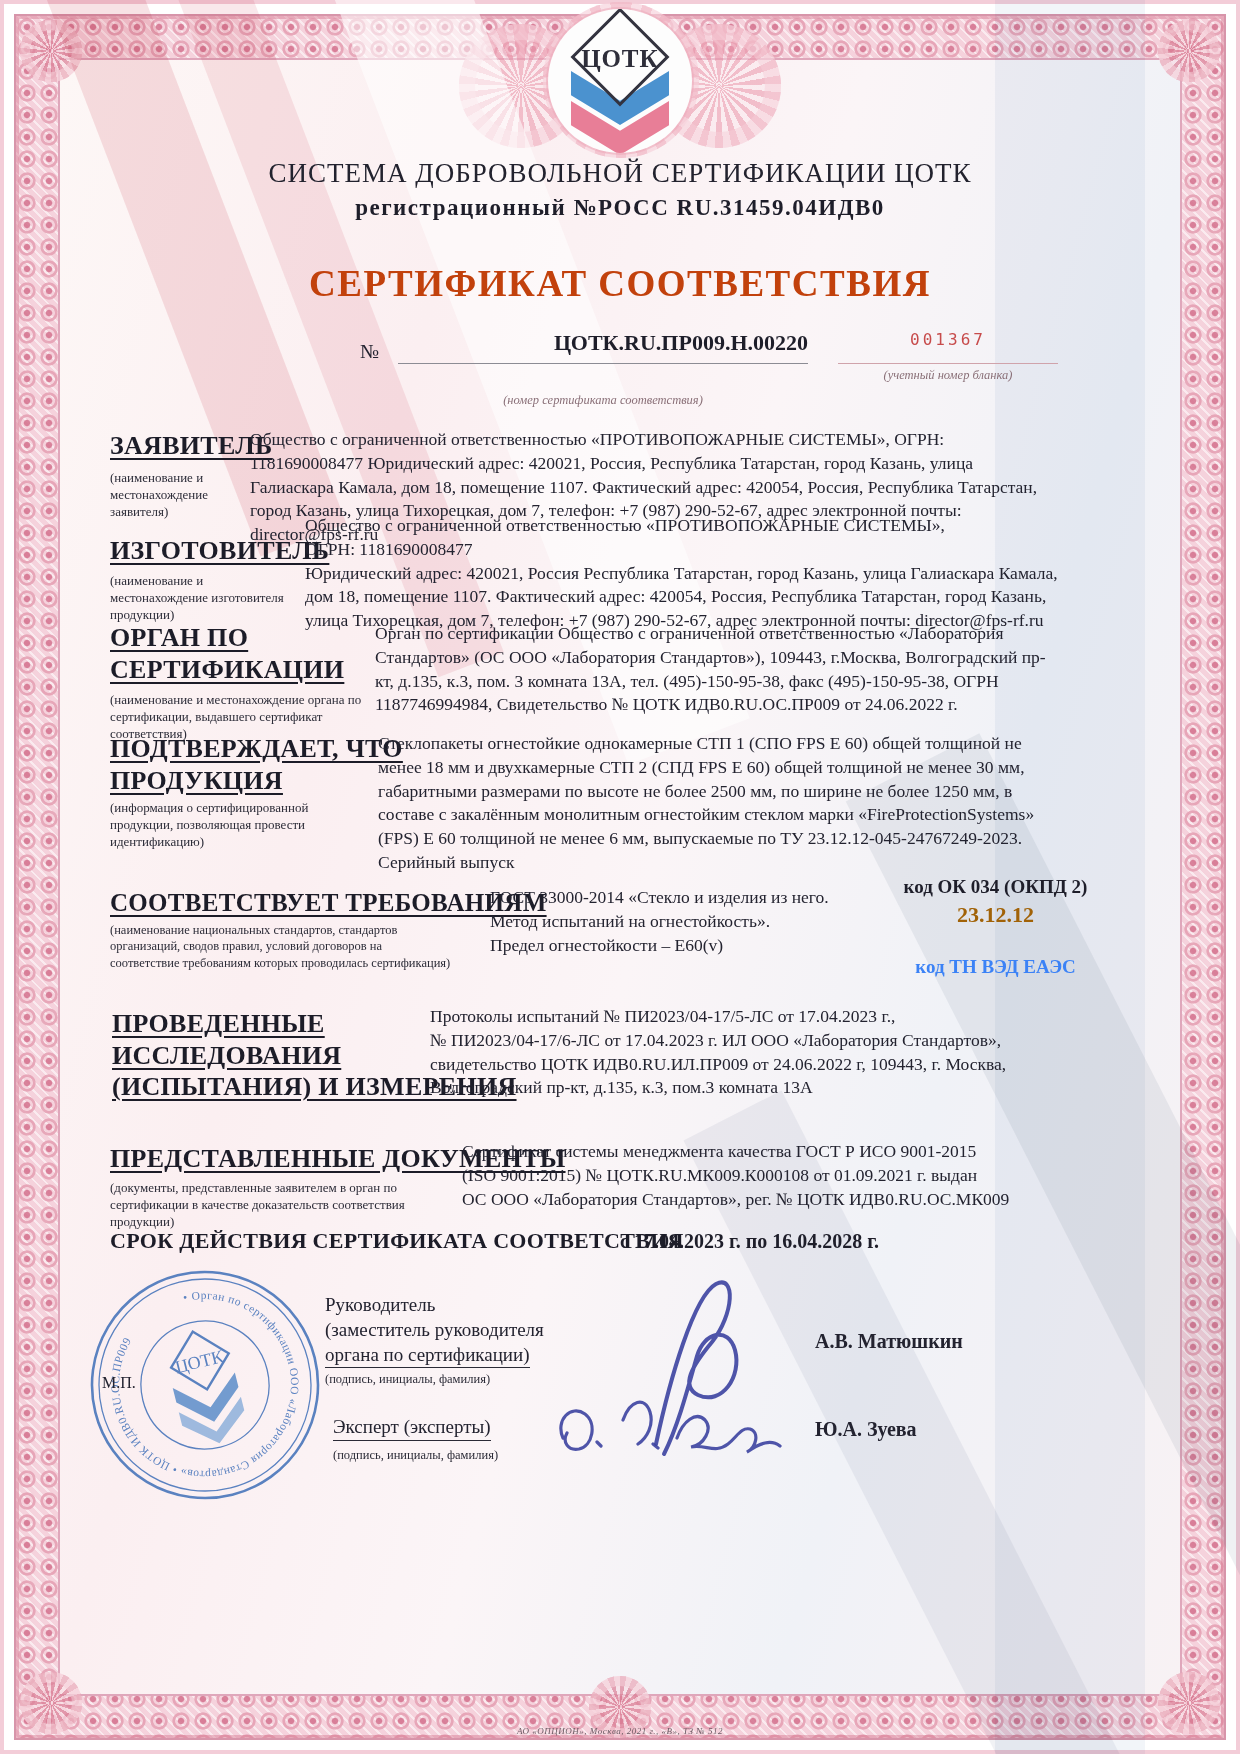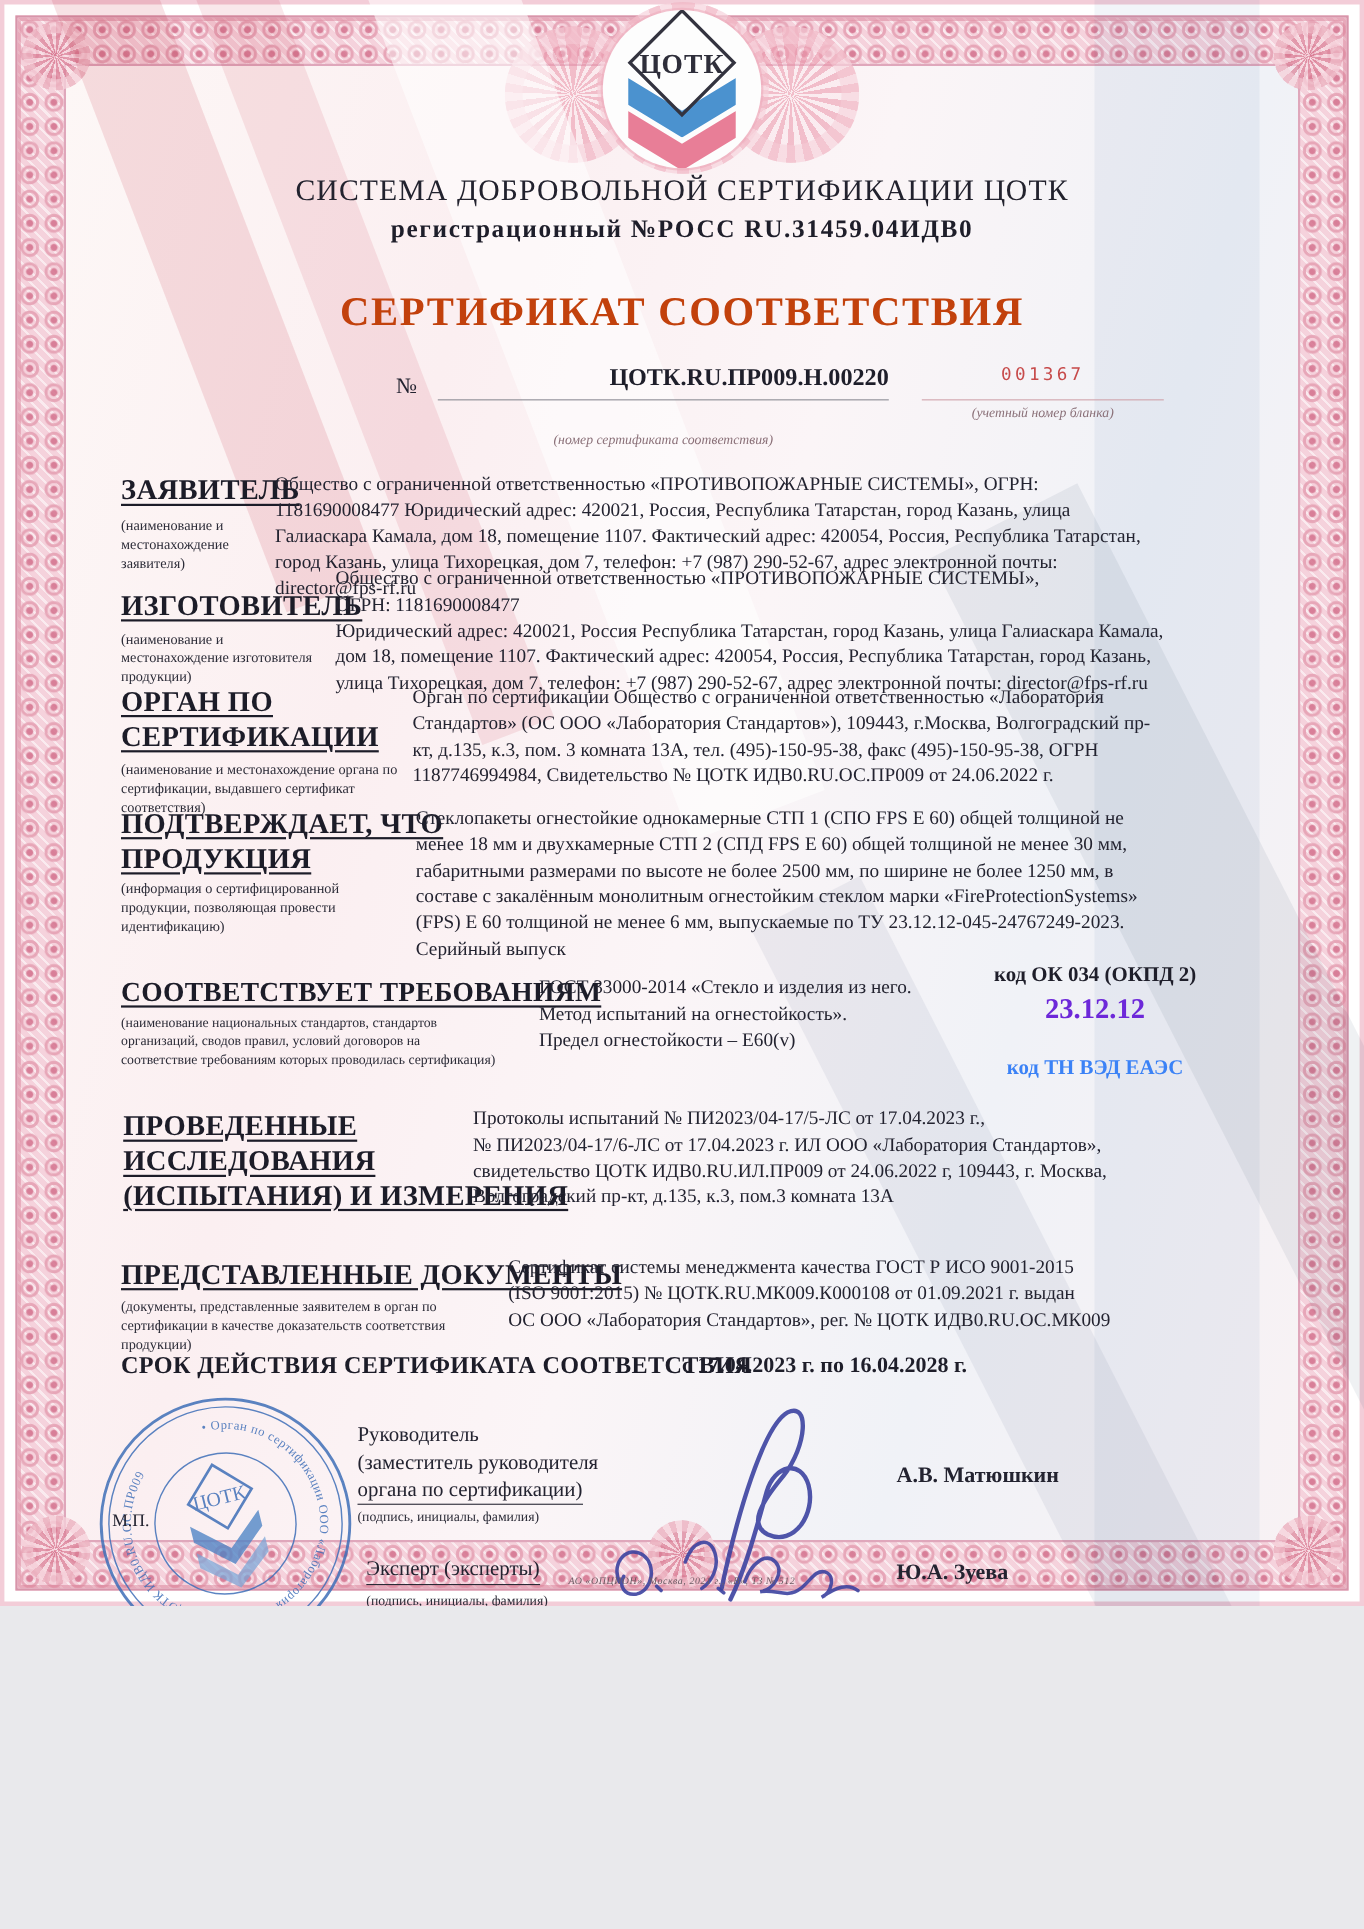--- a/index.html
+++ b/index.html
@@ -1,16 +1,16 @@
 <!DOCTYPE html>
 <html><head>
 <meta charset="utf-8">
 <style>
   html,body{margin:0;padding:0;background:#e9e9ec;}
-  .page{position:relative;width:1240px;height:1460px;margin:0 auto;background:#fff;
+  .page{position:relative;width:1240px;height:1754px;margin:0 auto;background:#fff;
         font-family:"Liberation Serif", serif;color:#232330;overflow:hidden;
         box-shadow:inset 0 0 0 4px #f3cdd8;}
   
   .lace{position:absolute;inset:14px;border:2px solid #d795aa;
         background-color:#f5d2dc;
         background-image:
           radial-gradient(circle at 11px 11px, rgba(211,112,140,.85) 2.6px, transparent 3.8px),
           radial-gradient(circle at 11px 11px, transparent 5.5px, rgba(228,158,177,.85) 6.2px, rgba(228,158,177,.85) 8.2px, transparent 9px),
           repeating-linear-gradient(45deg, rgba(255,255,255,.55) 0 2px, transparent 2px 7px);
         background-size:22px 22px,22px 22px,auto;
@@ -68,21 +68,21 @@
   .lbl-plain{text-decoration:none;}
   
   .l-zay{left:110px;top:430px;} .n-zay{left:110px;top:470px;} .b-zay{left:250px;top:428px;width:805px;}
   .l-izg{left:110px;top:535px;} .n-izg{left:110px;top:573px;} .b-izg{left:305px;top:514px;width:760px;}
   .l-org{left:110px;top:622px;} .n-org{left:110px;top:692px;} .b-org{left:375px;top:622px;width:685px;}
   .l-pro{left:110px;top:733px;} .n-pro{left:110px;top:800px;} .b-pro{left:378px;top:732px;width:683px;}
   .l-soo{left:110px;top:888px;font-size:25px;} .n-soo{left:110px;top:922px;width:380px;font-size:12.5px;}
   .b-soo{left:490px;top:886px;width:355px;}
   .codes{position:absolute;left:848px;top:876px;width:295px;text-align:center;z-index:6;}
   .code-line1{font-size:19px;font-weight:bold;color:#1e1e2a;}
-  .code-line2{font-size:26px;font-weight:bold;margin-top:4px;color:#6d28d9;}
+  .code-line2{font-size:22px;font-weight:bold;margin-top:4px;color:#a16207;}
   .code-line3{font-size:19px;font-weight:bold;margin-top:28px;color:#3b82f6;}
   .l-tst{left:112px;top:1008px;} .b-tst{left:430px;top:1005px;width:645px;}
   .l-doc{left:110px;top:1143px;} .n-doc{left:110px;top:1180px;} .b-doc{left:462px;top:1140px;width:630px;}
   .l-val{left:110px;top:1228px;font-size:22px;text-decoration:none;} 
   .v-val{position:absolute;left:620px;top:1230px;font-size:20px;font-weight:600;color:#1e1e2a;z-index:6;}
   
   .stamp{position:absolute;left:86px;top:1266px;width:238px;height:238px;opacity:.85;transform:rotate(-14deg);z-index:4;}
   .mp{position:absolute;left:102px;top:1346px;font-size:16px;font-weight:normal;z-index:6;margin-top:28px;}
   .role{position:absolute;left:325px;top:1292px;width:250px;font-size:19px;line-height:1.32;z-index:6;}
   .role .u{border-bottom:1.5px solid #2a2a36;display:inline-block;}

